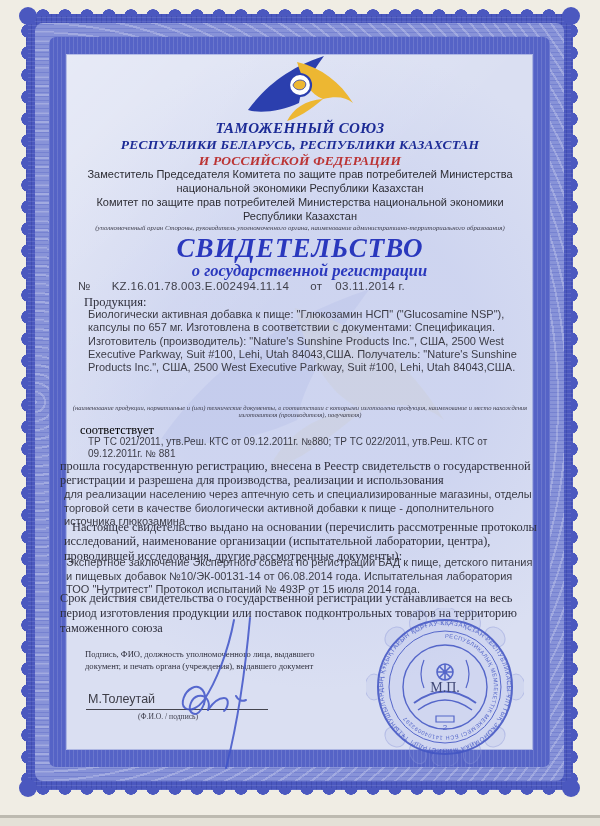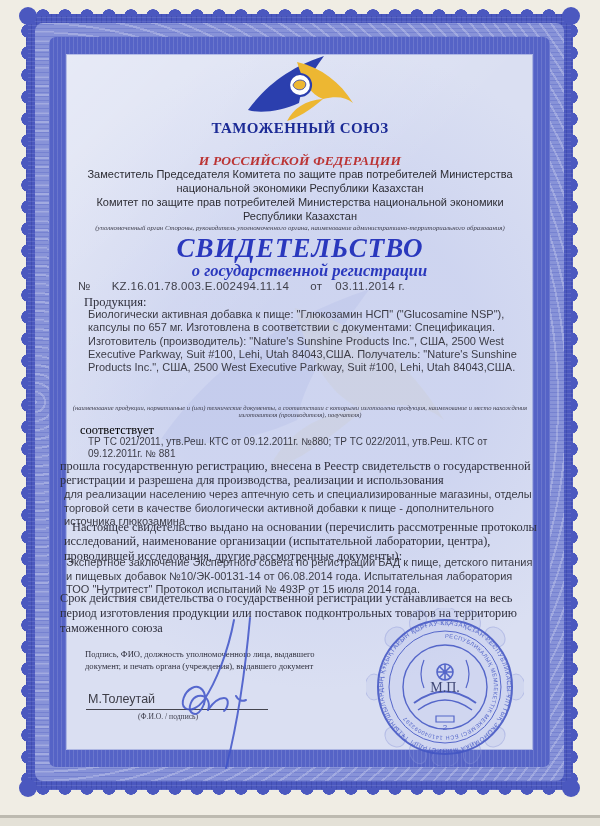--- a/index.html
+++ b/index.html
@@ -47,21 +47,21 @@
     background-size:10px 22px;background-repeat:repeat-y;background-position:top left;}
   .knob{position:absolute;width:18px;height:18px;border-radius:50%;background:#4b58bf;}
   .knob.tl{left:-7px;top:-7px}.knob.tr{right:-7px;top:-7px}
   .knob.bl{left:-7px;bottom:-7px}.knob.br{right:-7px;bottom:-7px}
 
   
   .content{position:absolute;inset:0;}
   .abs{position:absolute;}
   .center{text-align:center;}
 
-  .union-1{left:0;right:0;top:120px;font-size:15px;font-weight:bold;color:#1c2b96;letter-spacing:.4px;}
+  .union-1{left:0;right:0;top:120px;font-size:15px;font-weight:bold;font-style:italic;color:#1c2b96;letter-spacing:.4px;}
   .union-2{left:0;right:0;top:137px;font-size:13.5px;font-weight:bold;font-style:italic;color:#1c2b96;letter-spacing:.2px;}
   .union-3{left:0;right:0;top:153px;font-size:13.5px;font-weight:bold;font-style:italic;color:#bb3434;letter-spacing:.2px;}
 
   .committee{left:78px;width:444px;top:168px;font-size:11px;line-height:1.27;color:#2d2d34;}
   .committee + .committee{top:196px;}
   .committee-note{left:60px;width:480px;top:224px;font-size:6.8px;font-style:italic;color:#3a3a48;}
 
   .cert-title{left:0;right:0;top:233px;font-size:27px;font-weight:bold;font-style:italic;color:#2a38bd;letter-spacing:1px;}
   .cert-sub{left:0;right:0;top:261px;font-size:16.5px;font-weight:bold;font-style:italic;color:#2a38bd;margin-left:19px;}
   .cert-number-row{left:78px;top:280px;font-size:11.5px;color:#3f3f49;letter-spacing:.3px;}
@@ -125,20 +125,21 @@
 
     <svg class="abs logo-wrap" viewBox="0 0 120 68">
       <path d="M8,56 C22,37 44,15 84,2 C69,23 61,36 59,49 C42,57 20,60 8,56 Z" fill="#2b3fae"></path>
       <path d="M57,8 C63,28 71,41 83,45 C96,42 106,43 113,49 C100,28 82,14 57,8 Z" fill="#edb732"></path>
       <path d="M47,67 C53,55 65,46 83,45 C70,56 58,64 47,67 Z" fill="#edb732"></path>
       <circle cx="60" cy="31" r="11" fill="#ffffff" stroke="#2b3fae" stroke-width="2.2"></circle>
       <path d="M53,31 C55,26 60,25 64,27 C67,29 66,33 63,35 C59,37 54,35 53,31 Z" fill="#edb732" stroke="#2b3fae" stroke-width="0.8"></path>
     </svg>
 
     <div class="abs serif center union-1">ТАМОЖЕННЫЙ СОЮЗ</div>
+    <div class="abs serif center union-2">РЕСПУБЛИКИ БЕЛАРУСЬ, РЕСПУБЛИКИ КАЗАХСТАН</div>
     <div class="abs serif center union-3">И РОССИЙСКОЙ ФЕДЕРАЦИИ</div>
 
     <div class="abs center committee">Заместитель Председателя Комитета по защите прав потребителей Министерства национальной экономики Республики Казахстан</div>
     <div class="abs center committee">Комитет по защите прав потребителей Министерства национальной экономики Республики Казахстан</div>
     <div class="abs serif center committee-note">(уполномоченный орган Стороны, руководитель уполномоченного органа, наименование административно-территориального образования)</div>
 
     <div class="abs serif center cert-title">СВИДЕТЕЛЬСТВО</div>
     <div class="abs serif center cert-sub">о государственной регистрации</div>
     <div class="abs cert-number-row">
       <span>№</span>

